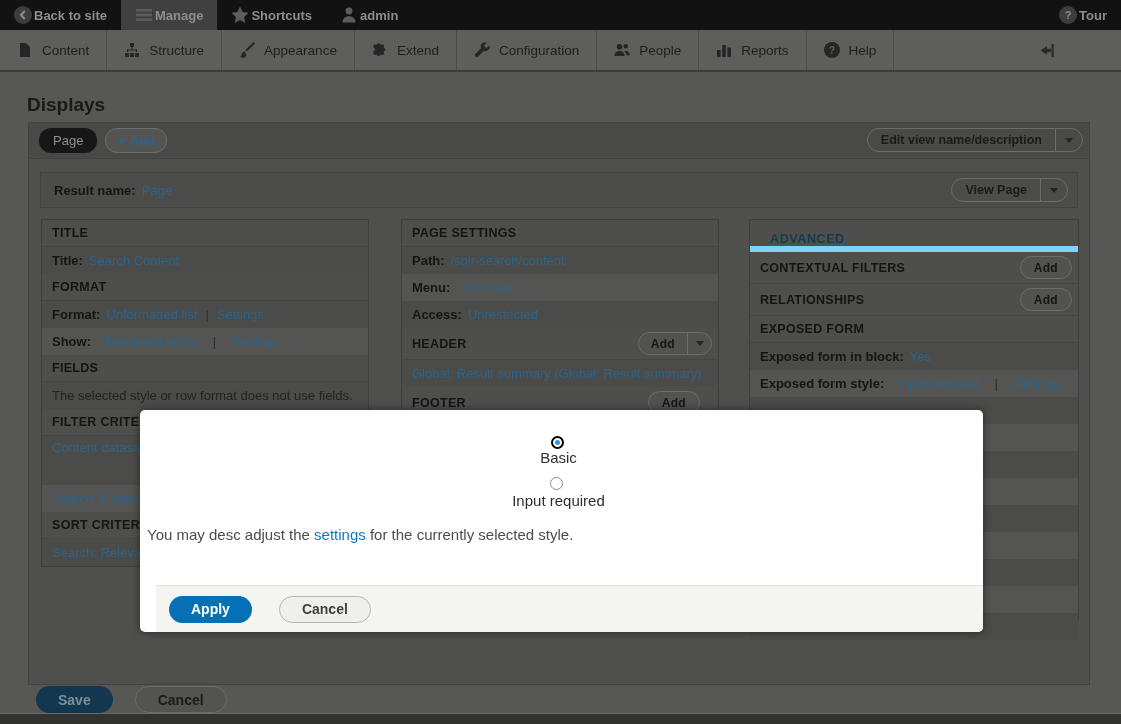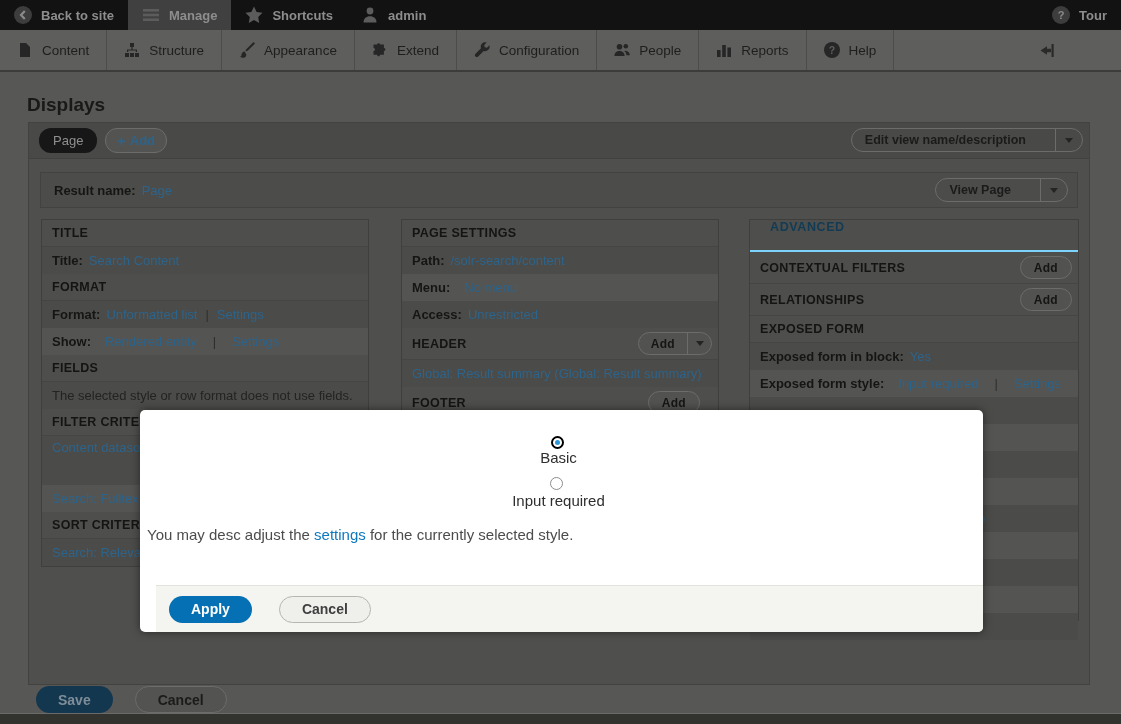--- a/index.html
+++ b/index.html
@@ -2,21 +2,21 @@
 <html><head>
 <meta charset="utf-8">
 <style>
   * { margin:0; padding:0; box-sizing:border-box; }
   html,body { background:#3a3a38; }
   body { font-family:"Liberation Sans", sans-serif; }
   .screen { position:relative; width:1121px; height:724px; background:#575755; overflow:hidden; }
 
   
   .topbar { position:absolute; top:0; left:0; width:100%; height:30px; background:#121212; display:flex; align-items:stretch; }
-  .tb-item { display:flex; align-items:center; gap:9px; padding:0 14px; color:#8d8d8d; font-size:13px; font-weight:bold; cursor:pointer; }
+  .tb-item { display:flex; align-items:center; gap:2px; padding:0 14px; color:#8d8d8d; font-size:13px; font-weight:bold; cursor:pointer; }
   .tb-item.active { background:#404040; }
   .tb-spacer { flex:1; }
   .tb-icon { display:inline-flex; width:18px; height:18px; color:#5c5c5c; }
   .tb-icon svg { width:100%; height:100%; }
 
   
   .menubar { position:absolute; top:30px; left:0; width:100%; height:42px; background:#5e5e5c; border-bottom:2px solid #3c3c3a; display:flex; align-items:stretch; }
   .mb-item { display:flex; align-items:center; gap:9px; padding:0 17px; border-right:1px solid #4c4c4a; color:#1e1e1e; font-size:13.5px; cursor:pointer; }
   .mb-icon { display:inline-flex; width:16px; height:16px; color:#262626; }
   .mb-icon svg { width:100%; height:100%; }
@@ -26,39 +26,39 @@
   
   .page-title { position:absolute; left:27px; top:94px; font-size:19px; font-weight:bold; color:#191917; }
 
   .views-box { position:absolute; left:28px; top:122px; width:1062px; height:563px; background:#4f4f4d; border:1px solid #424240; }
 
   .tabs-strip { position:absolute; top:0; left:0; right:0; height:36px; background:#494947; border-bottom:1px solid #414140; }
   .tab-page { position:absolute; left:10px; top:5px; height:25px; padding:0 14px; border-radius:12px; background:#171717; color:#8f8f8f; font-size:13px; display:flex; align-items:center; cursor:pointer; }
   .add-pill { position:absolute; left:76px; top:5px; height:25px; padding:0 11px; border-radius:12px; background:#535351; border:1px solid #6c6c6a; color:#2c648b; font-size:13px; font-weight:bold; display:flex; align-items:center; gap:4px; cursor:pointer; }
   .add-pill .plus { font-size:15px; font-weight:bold; }
 
-  .split-pill { display:flex; align-items:stretch; height:24px; border:1px solid #6c6c6a; border-radius:13px; overflow:hidden; background:transparent;gap:16px; }
+  .split-pill { display:flex; align-items:stretch; height:24px; border:1px solid #6c6c6a; border-radius:13px; overflow:hidden; background:transparent; }
   .sp-main { display:flex; align-items:center; padding:0 13px; font-size:12.5px; font-weight:bold; color:#1b1b1b; cursor:pointer; }
   .sp-arrow { display:flex; align-items:center; justify-content:center; width:27px; border-left:1px solid #6c6c6a; cursor:pointer; }
   .tri { width:0; height:0; border-left:4px solid transparent; border-right:4px solid transparent; border-top:5px solid #242422; }
   .edit-pill { position:absolute; right:6px; top:5px; }
 
   .name-band { position:absolute; left:11px; right:11px; top:49px; height:36px; background:#4c4c4a; border:1px solid #424240; display:flex; align-items:center; padding:0 13px; font-size:13px; }
   .name-band .lbl { font-weight:bold; color:#151513; margin-right:6px; }
   .view-pill { position:absolute; right:9px; top:5px; }
 
   
   .col { position:absolute; top:96px; background:#4e4e4c; border:1px solid #3f3f3e; }
   .col-left   { left:12px;  width:328px; height:348px; }
   .col-middle { left:372px; width:318px; height:392px; }
   .col-right  { left:720px; width:330px; height:402px; }
 
   .sec-head { height:27px; display:flex; align-items:center; padding:0 10px; font-size:12.5px; font-weight:bold; letter-spacing:.3px; color:#141413; border-bottom:1px solid #454543; }
   .sec-band { height:32px; display:flex; align-items:center; justify-content:space-between; padding:0 6px 0 10px; font-size:12.5px; font-weight:bold; letter-spacing:.3px; color:#141413; border-bottom:1px solid #454543; }
-  .adv-band { height:32px; display:flex; align-items:flex-start; padding:0 20px; border-bottom:2px solid #7dd3fc; }
+  .adv-band { height:32px; display:flex; align-items:flex-end; padding:0 20px; border-bottom:6px solid #7dd3fc; }
   .adv-link { color:#123c55; font-size:12.5px; font-weight:bold; letter-spacing:.6px; cursor:pointer; }
   .row { min-height:27px; display:flex; align-items:center; flex-wrap:wrap; padding:3px 10px; font-size:13px; background:#4b4b49; }
   .row.alt { background:#545452;gap:8px; }
   .row .lbl { font-weight:bold; color:#151513; margin-right:6px; white-space:nowrap; }
   .row a, a.dlink { color:#2c648b; text-decoration:none; cursor:pointer; }
   .row .pipe { color:#2e2e2c; margin:0 8px; }
   .row.note { color:#232321; }
   .row.tall { align-items:flex-start; line-height:1.45; }
   .filler { height:24px; }
   .frag { padding-left:218px; }

